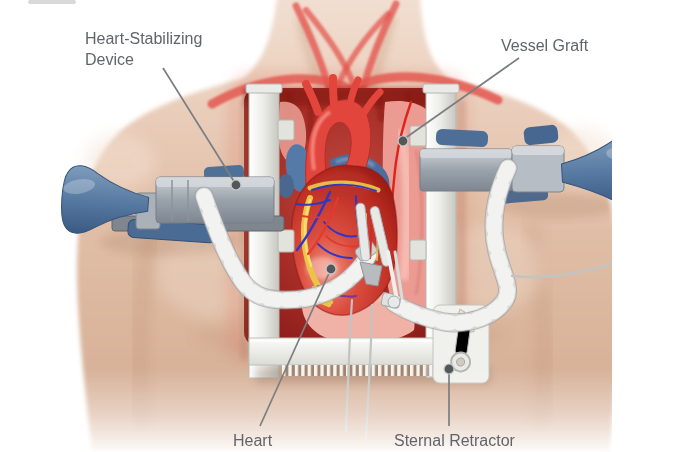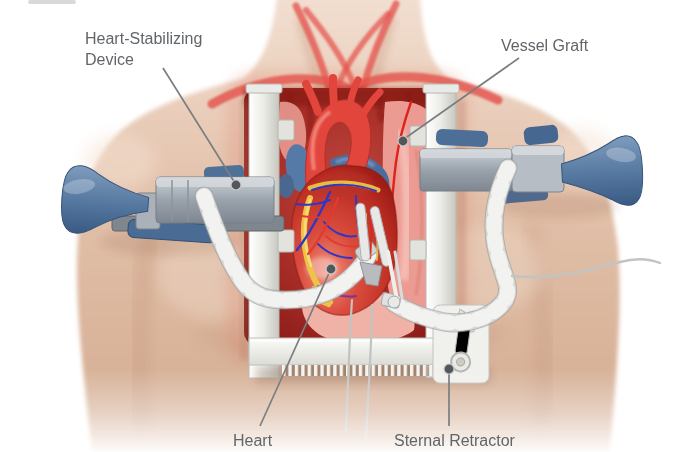--- a/index.html
+++ b/index.html
@@ -1,16 +1,16 @@
 <!DOCTYPE html>
 <html><head>
 <meta charset="utf-8">
 <style>
   html,body{margin:0;padding:0;background:#fff;}
-  .stage{position:relative;width:680px;height:452px;background:#ffffff;overflow:hidden;
+  .stage{position:relative;width:612px;height:452px;background:#ffffff;overflow:hidden;
          font-family:"Liberation Sans",sans-serif;}
   svg{display:block;}
   text{font-family:"Liberation Sans",sans-serif;font-size:16px;}
 </style>
 </head>
 <body>
 
 <div class="stage">
 <svg width="680" height="452" viewBox="0 0 680 452">
   <defs>

